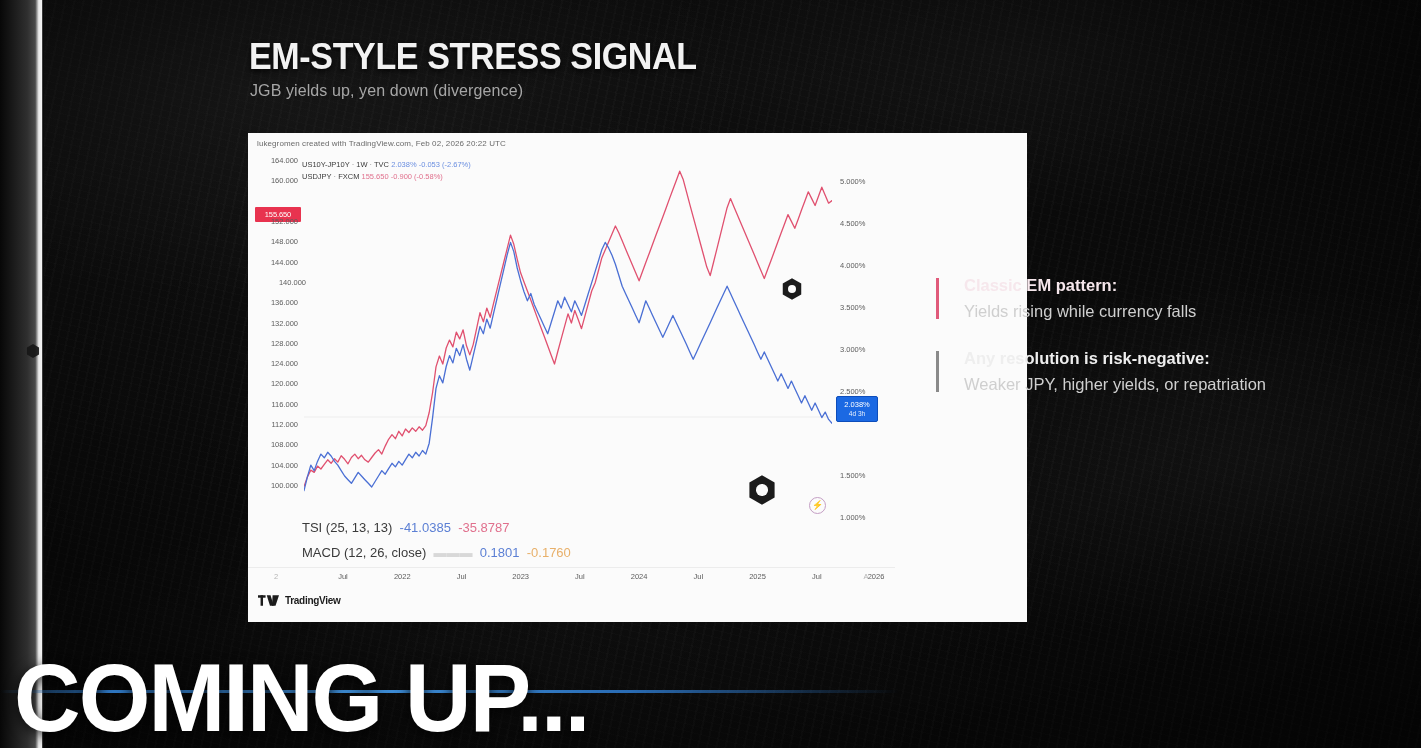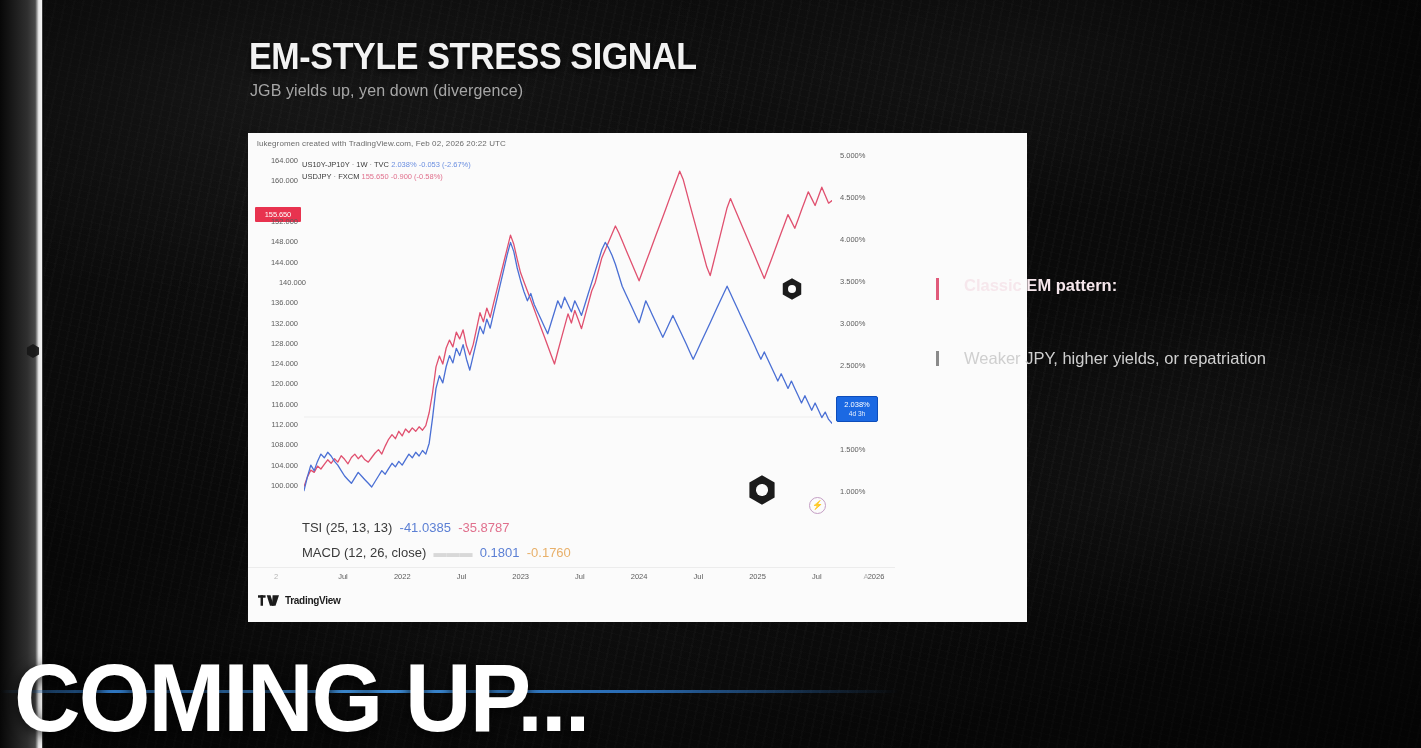--- a/index.html
+++ b/index.html
@@ -65,21 +65,21 @@
   .legend-sym{ color:#3a3a3a; }
   .legend-sep{ color:#9a9a9a; }
   .legend-val-blue{ color:#6b8fe0; }
   .legend-val-red{  color:#e0708d; }
 
   
   .axis-label{
     position:absolute; font-size:7.5px; color:#5c5c5c;
     text-align:right; width:46px;
   }
-  .axis-label-right{ text-align:left; width:42px; }
+  .axis-label-right{ text-align:left; width:42px;margin-top:26px; }
   #price-badge-left{
     position:absolute; left:7px; top:74px; width:46px; height:15px;
     background:#e8334f; color:#fff; font-size:7.5px;
     display:flex; align-items:center; justify-content:center;
     border-radius:1px; letter-spacing:-.1px;
   }
   #price-badge-right{
     position:absolute; left:588px; top:263px; width:42px; height:26px;
     background:#1b69e3; color:#fff; border:1px solid #0d4dbb;
     border-radius:2px; display:flex; flex-direction:column;
@@ -280,21 +280,23 @@
     <div class="axis-label axis-label-right" style="left: 592px; top: 144px;">3.500%</div>
     <div class="axis-label axis-label-right" style="left: 592px; top: 186px;">3.000%</div>
     <div class="axis-label axis-label-right" style="left: 592px; top: 228px;">2.500%</div>
     <div class="axis-label axis-label-right" style="left: 592px; top: 312px;">1.500%</div>
     <div class="axis-label axis-label-right" style="left: 592px; top: 354px;">1.000%</div>
   </div>
 
 <div class="callout" id="callout-1">
   <div class="callout-bar"></div>
   <div class="callout-head">Classic EM pattern:</div>
+  <div class="callout-body">Yields rising while currency falls</div>
 </div>
 
 <div class="callout" id="callout-2">
   <div class="callout-bar"></div>
+  <div class="callout-head">Any resolution is risk-negative:</div>
   <div class="callout-body">Weaker JPY, higher yields, or repatriation</div>
 </div>
 
 <div id="coming-up-line"></div>
 <div id="coming-up">COMING UP...</div>
 
 </body></html>

